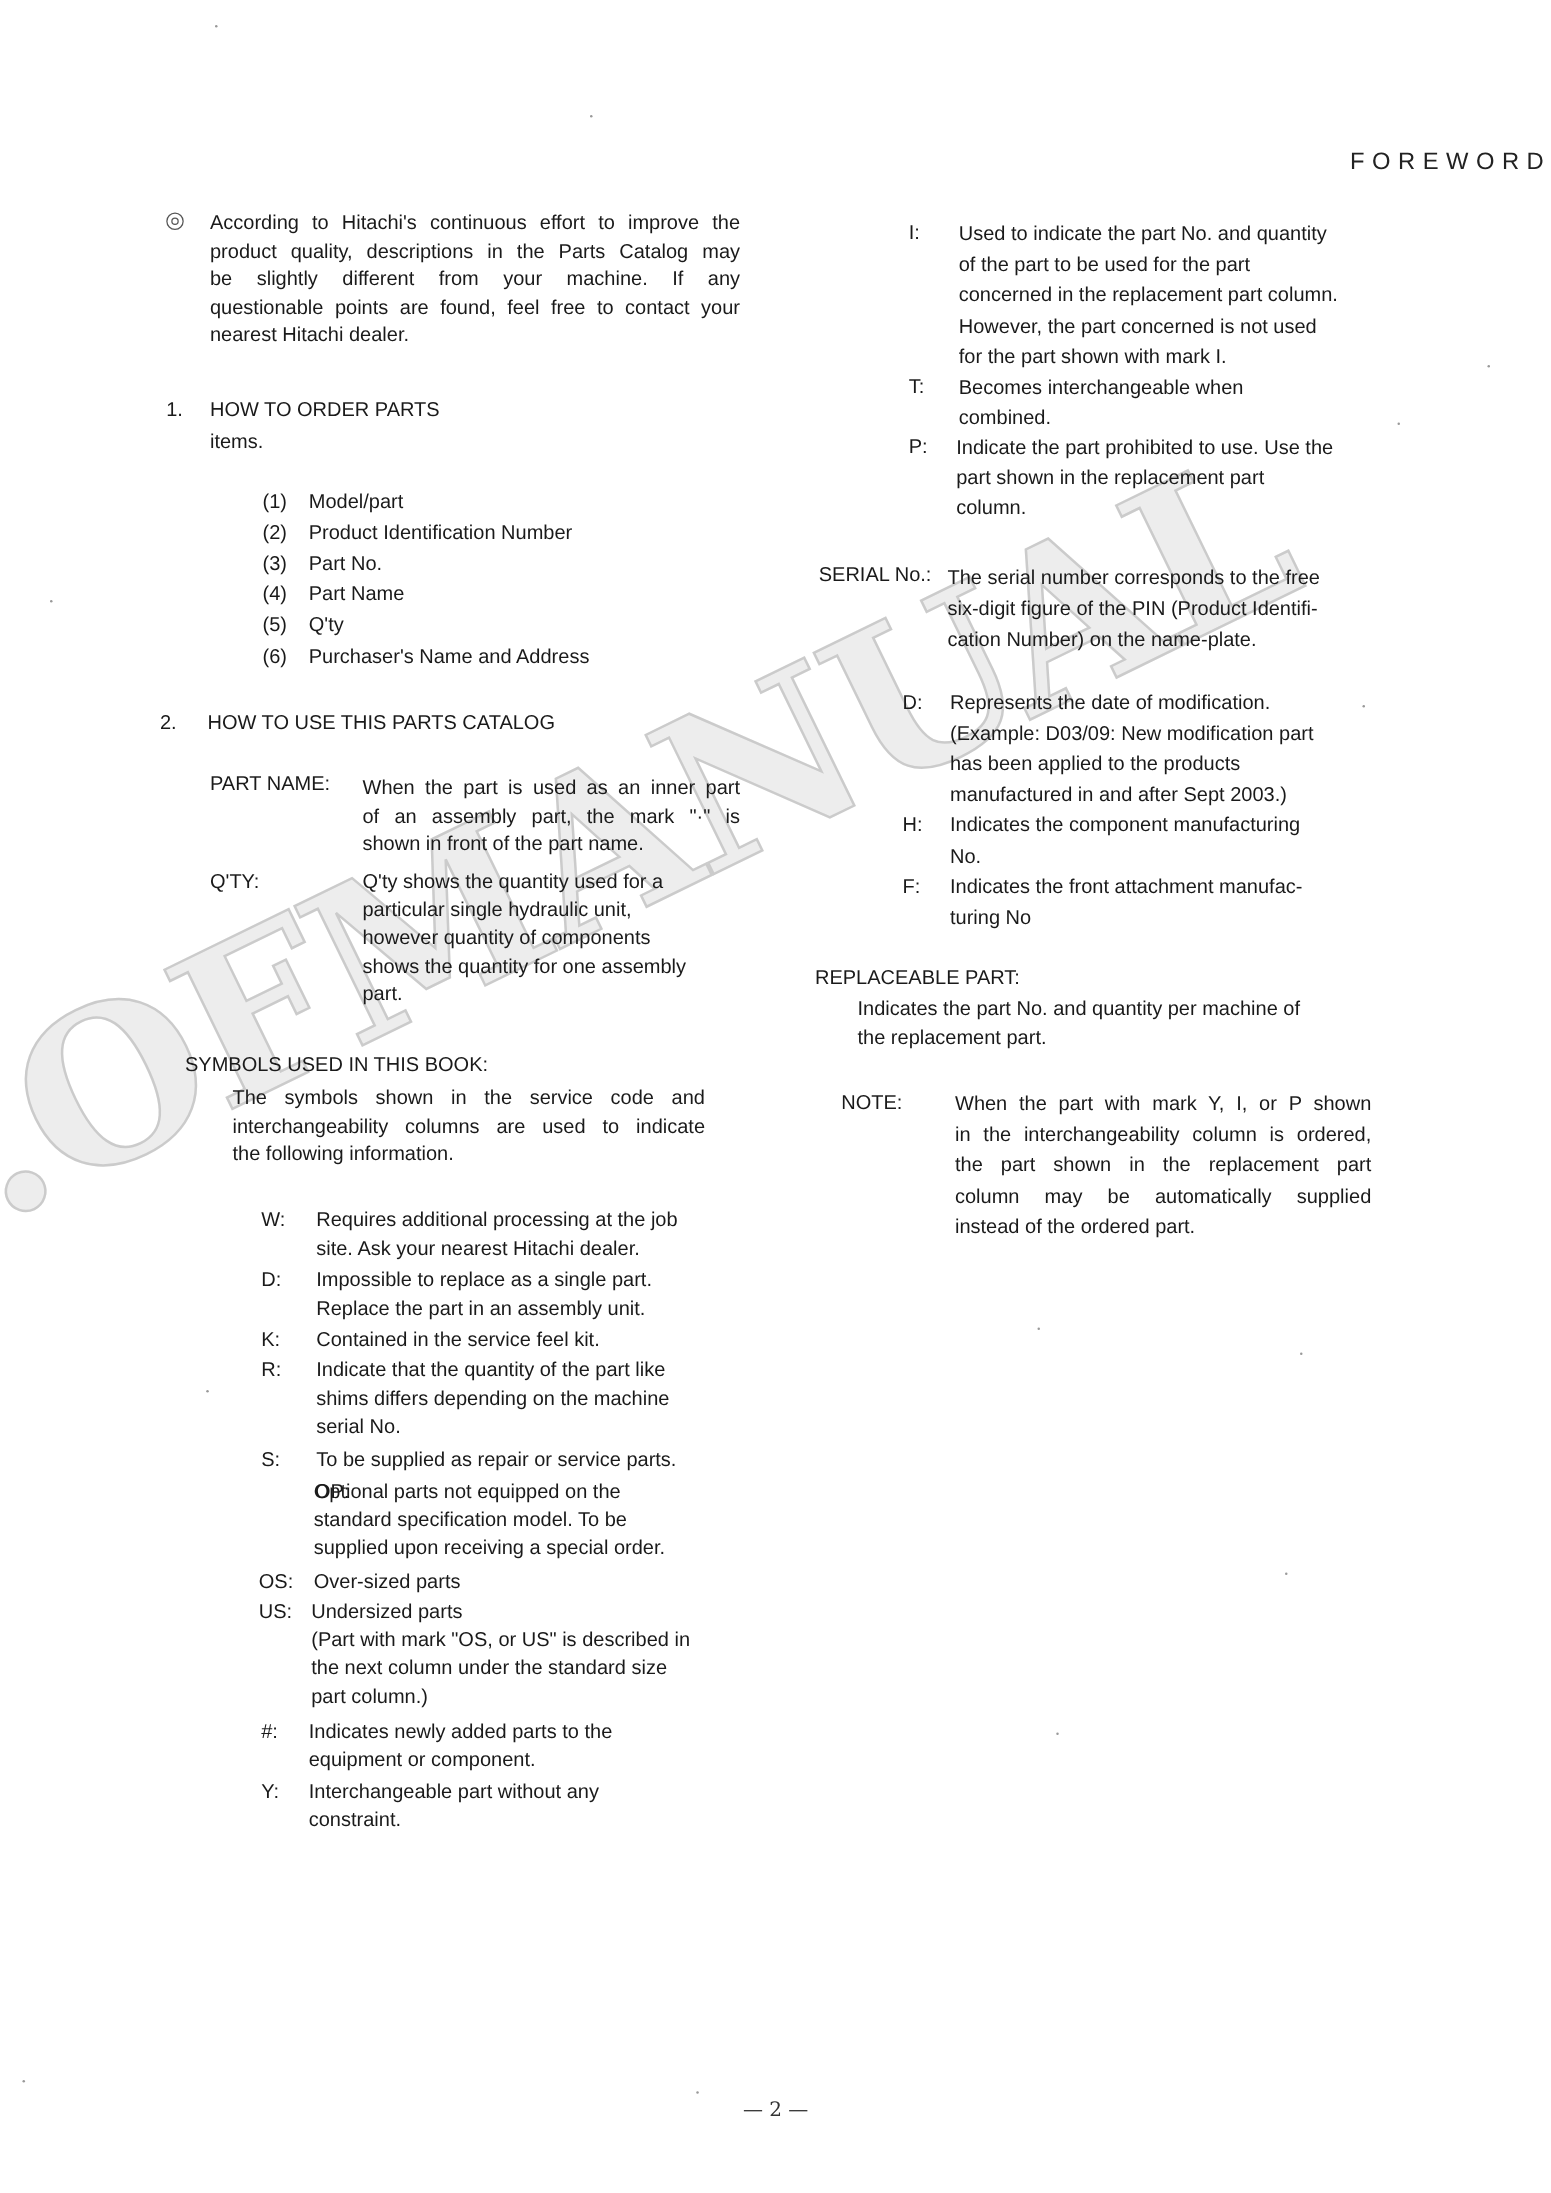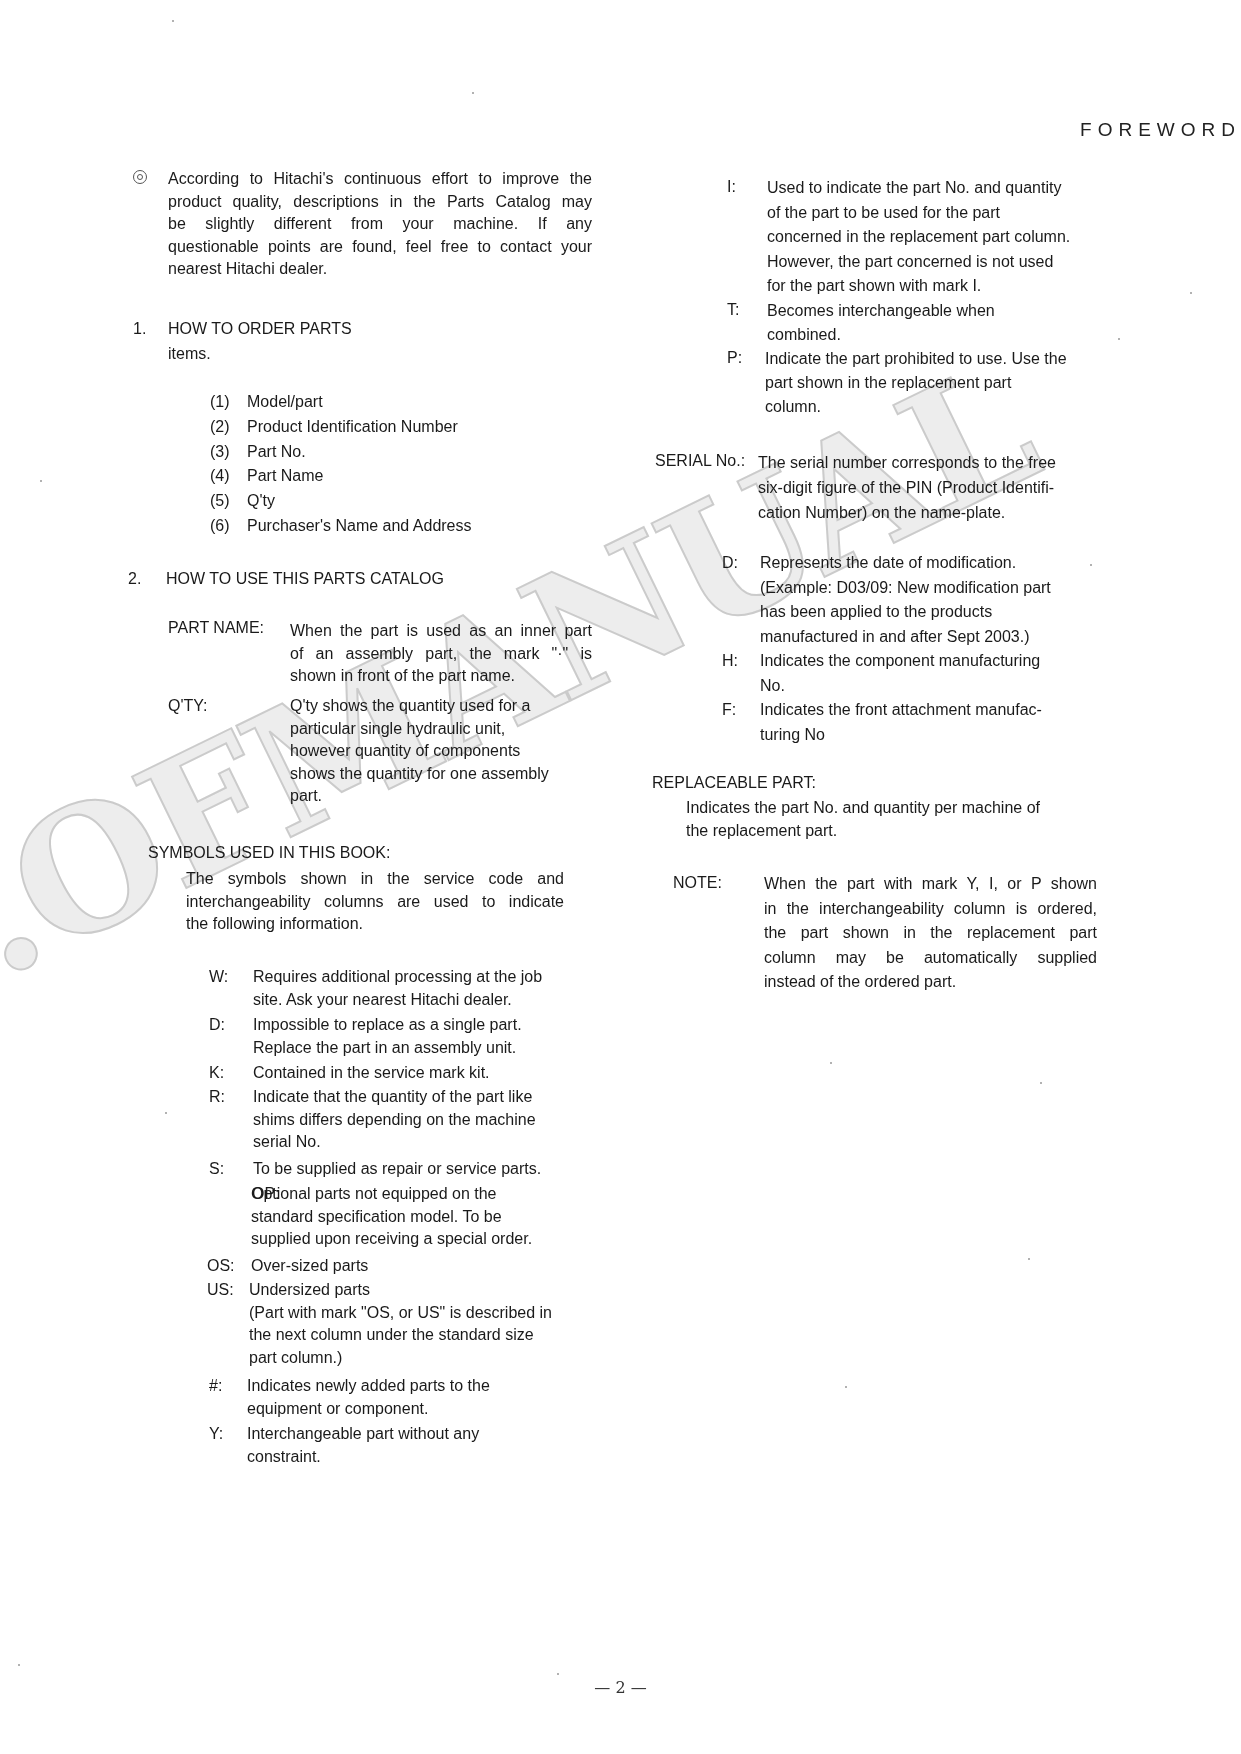--- a/index.html
+++ b/index.html
@@ -162,21 +162,21 @@
     <div class="para" style="position:relative; height:48px;">
       <span style="position:absolute; left:2px;">D:</span>
       <div style="position:absolute; left:46px;">
           <div>Impossible to replace as a single part.</div>
           <div>Replace the part in an assembly unit.</div>
         </div>
     </div>
     <div class="para" style="position:relative; height:24px;">
       <span style="position:absolute; left:2px;">K:</span>
       <div style="position:absolute; left:46px;">
-          <div>Contained in the service mark kit.</div>
+          <div>Contained in the service feel kit.</div>
         </div>
     </div>
     <div class="para" style="position:relative; height:72px;">
       <span style="position:absolute; left:2px;">R:</span>
       <div style="position:absolute; left:46px;">
           <div>Indicate that the quantity of the part like</div>
           <div>shims differs depending on the machine</div>
           <div>serial No.</div>
         </div>
     </div>

